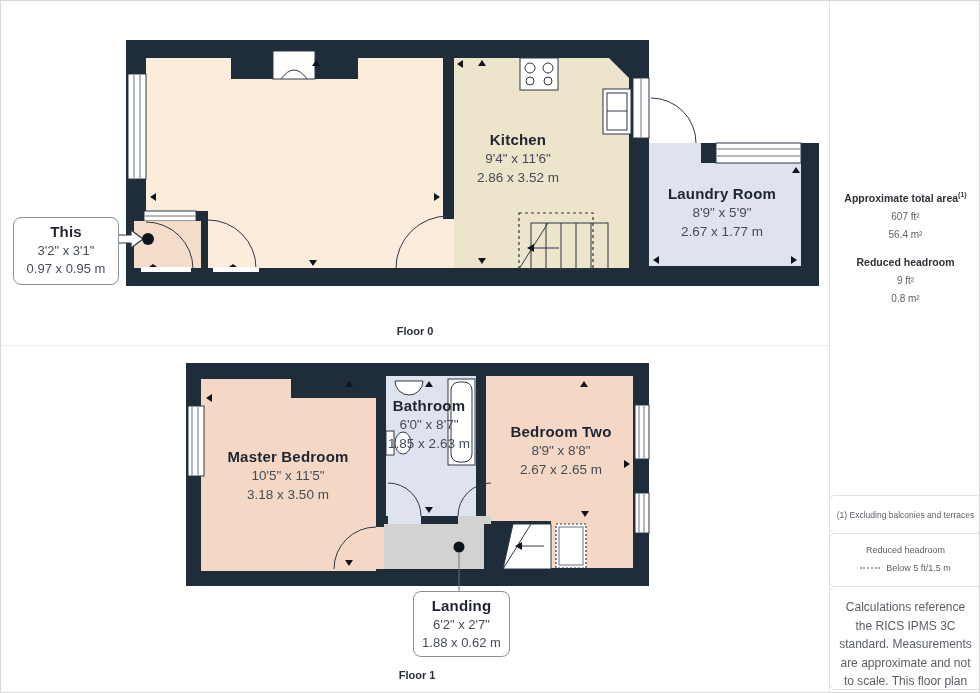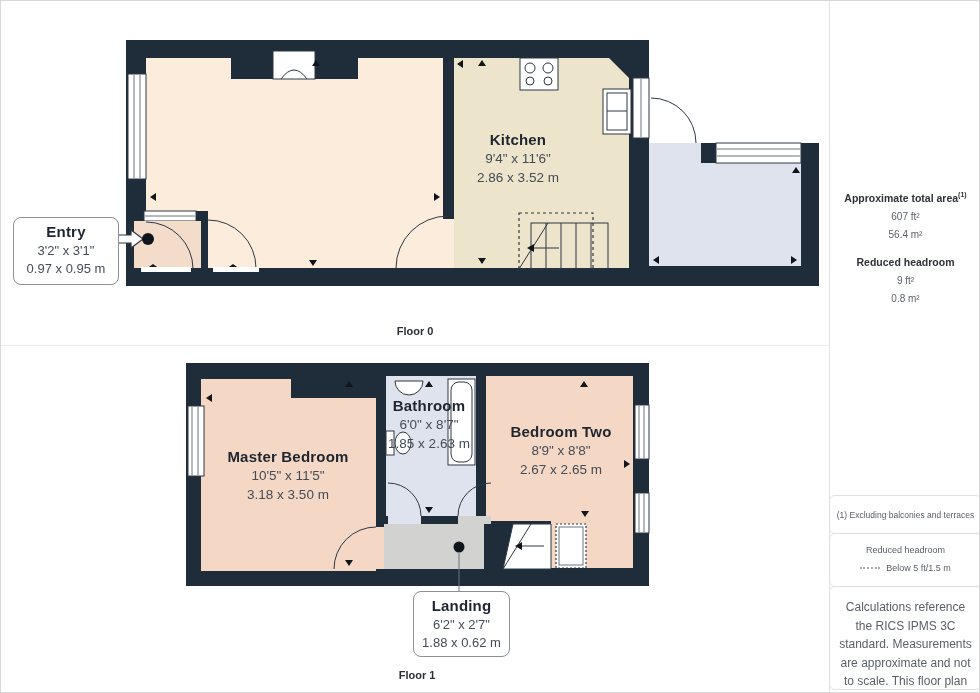--- a/index.html
+++ b/index.html
@@ -176,20 +176,27 @@
     </g>
   </svg>
 
   <div class="room-label" style="left:517px;top:158px;">
     <div class="room-name">Kitchen</div>
     <div class="room-dims">
       <div>9'4" x 11'6"</div>
       <div>2.86 x 3.52 m</div>
     </div>
   </div>
+  <div class="room-label" style="left:721px;top:212px;">
+    <div class="room-name">Laundry Room</div>
+    <div class="room-dims">
+      <div>8'9" x 5'9"</div>
+      <div>2.67 x 1.77 m</div>
+    </div>
+  </div>
   <div class="room-label" style="left:287px;top:475px;">
     <div class="room-name">Master Bedroom</div>
     <div class="room-dims">
       <div>10'5" x 11'5"</div>
       <div>3.18 x 3.50 m</div>
     </div>
   </div>
   <div class="room-label" style="left:428px;top:424px;">
     <div class="room-name">Bathroom</div>
     <div class="room-dims">
@@ -199,21 +206,21 @@
   </div>
   <div class="room-label" style="left:560px;top:450px;">
     <div class="room-name">Bedroom Two</div>
     <div class="room-dims">
       <div>8'9" x 8'8"</div>
       <div>2.67 x 2.65 m</div>
     </div>
   </div>
 
   <div class="callout" style="left:12px;top:216px;width:106px;height:68px;">
-    <div class="room-name">Entry</div>
+    <div class="room-name">This</div>
     <div class="room-dims">
       <div>3'2" x 3'1"</div>
       <div>0.97 x 0.95 m</div>
     </div>
   </div>
   <div class="callout" style="left:412px;top:590px;width:97px;height:66px;">
     <div class="room-name">Landing</div>
     <div class="room-dims">
       <div>6'2" x 2'7"</div>
       <div>1.88 x 0.62 m</div>

